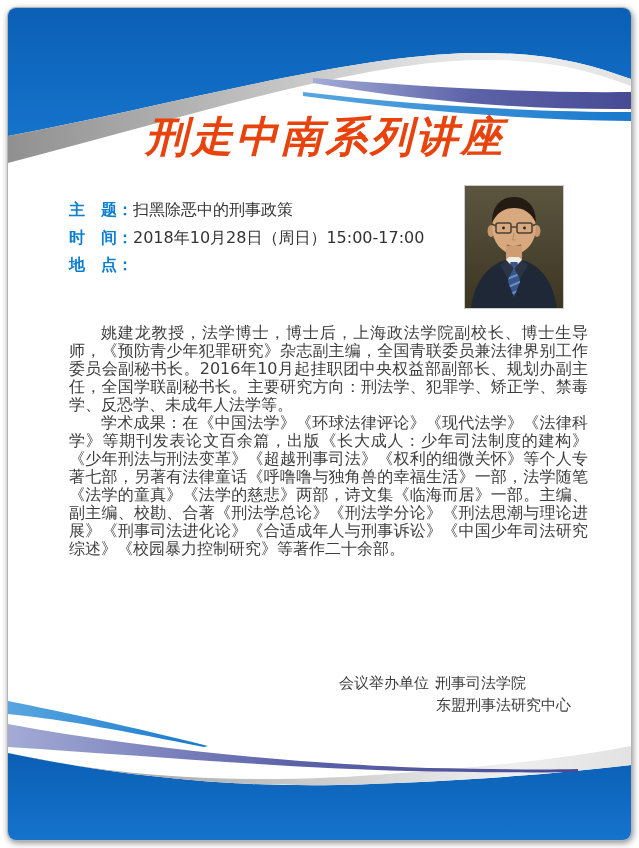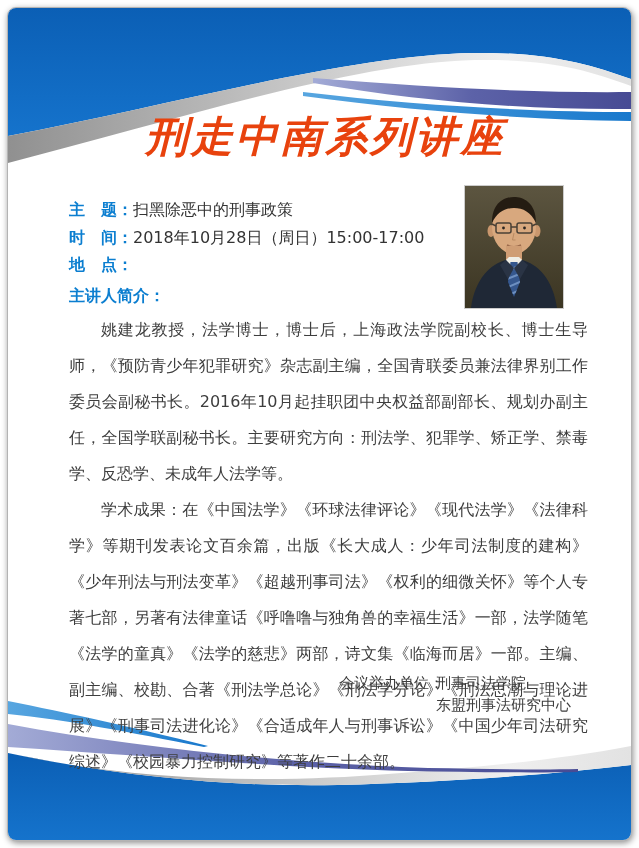--- a/index.html
+++ b/index.html
@@ -32,22 +32,22 @@
   .info-label{color:#0b7ed0;font-weight:bold;white-space:pre;}
   .info-value{color:#333333;}
   .intro-label{display:flex;align-items:center;height:27.5px;font-size:16px;color:#0b7ed0;font-weight:bold;}
 
   .photo{
     position:absolute;left:456px;top:177px;width:98px;height:122px;
     border:1px solid #cccccc;box-sizing:content-box;background:#4a4430;
   }
 
   .bio{
-    position:absolute;left:61px;top:304px;width:519px;
-    font-size:16px;line-height:36px;color:#3d3d3d;text-align:justify;
+    position:absolute;left:61px;top:316px;width:519px;
+    font-size:16px;line-height:18px;color:#3d3d3d;text-align:justify;
   }
   .bio p{margin:0;text-indent:2em;}
 
   .organizer{
     position:absolute;left:331px;top:664px;
     font-size:15px;line-height:22px;color:#3d3d3d;
   }
   .org-line{white-space:nowrap;}
   .org-label{display:inline-block;width:97px;}
   .org-indent{margin-left:97px;}
@@ -103,21 +103,20 @@
       <span class="info-label">主　题：</span>
       <span class="info-value">扫黑除恶中的刑事政策</span>
     </div>
     <div class="info-row">
       <span class="info-label">时　间：</span>
       <span class="info-value">2018年10月28日（周日）15:00-17:00</span>
     </div>
     <div class="info-row">
       <span class="info-label">地　点：</span>
     </div>
-    <div class="intro-label">主讲人简介：</div>
   </div>
 
   <div class="photo">
     <svg width="98" height="122" viewBox="0 0 98 122">
       <defs>
         <linearGradient id="gPhotoBg" x1="0" y1="0" x2="0" y2="1">
           <stop offset="0" stop-color="#5c5540"></stop>
           <stop offset="1" stop-color="#3b3522"></stop>
         </linearGradient>
         <clipPath id="tieClip">

